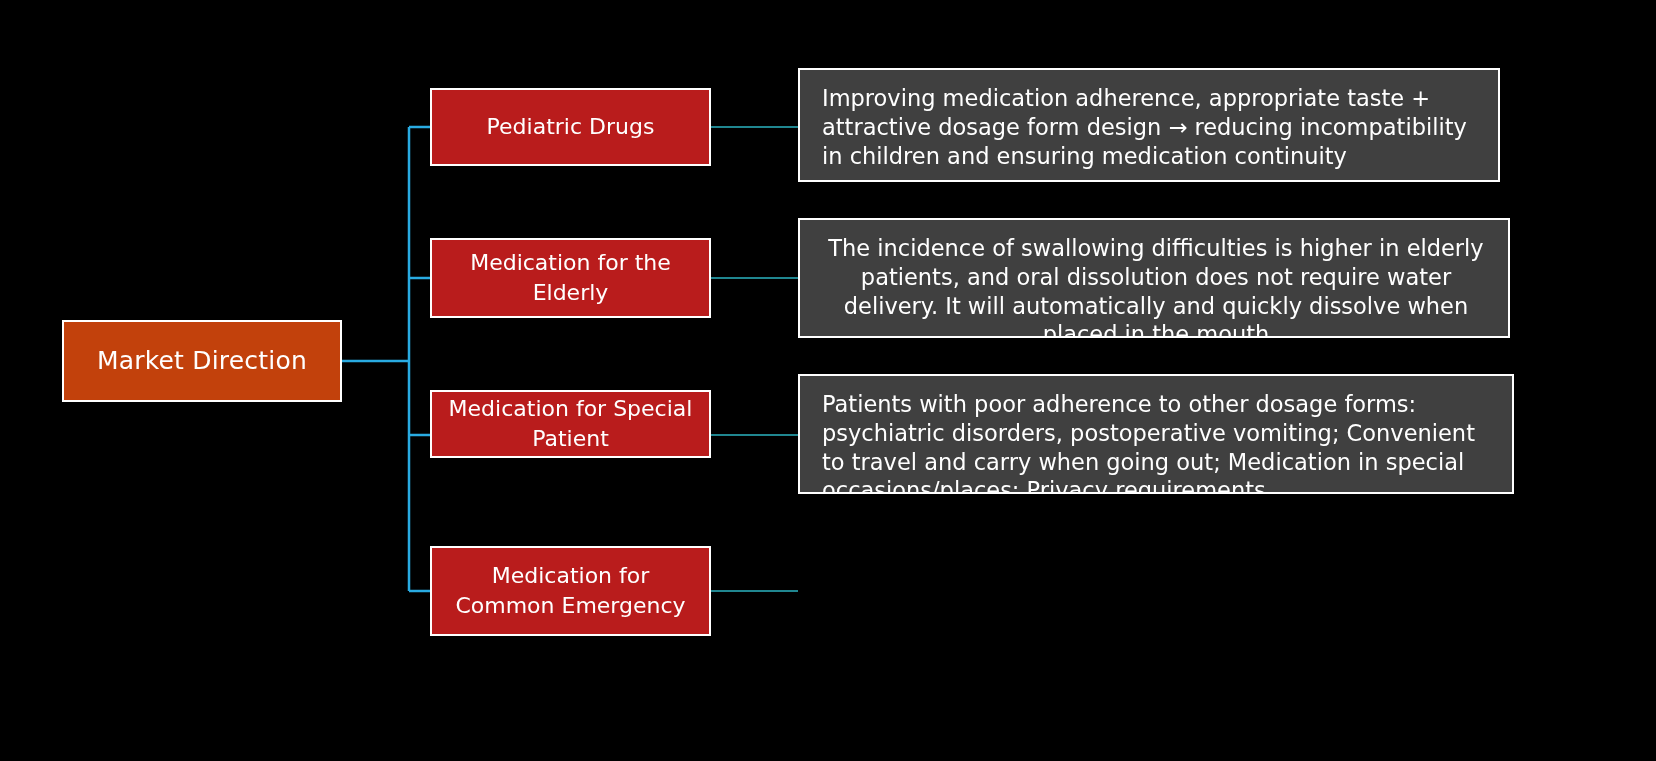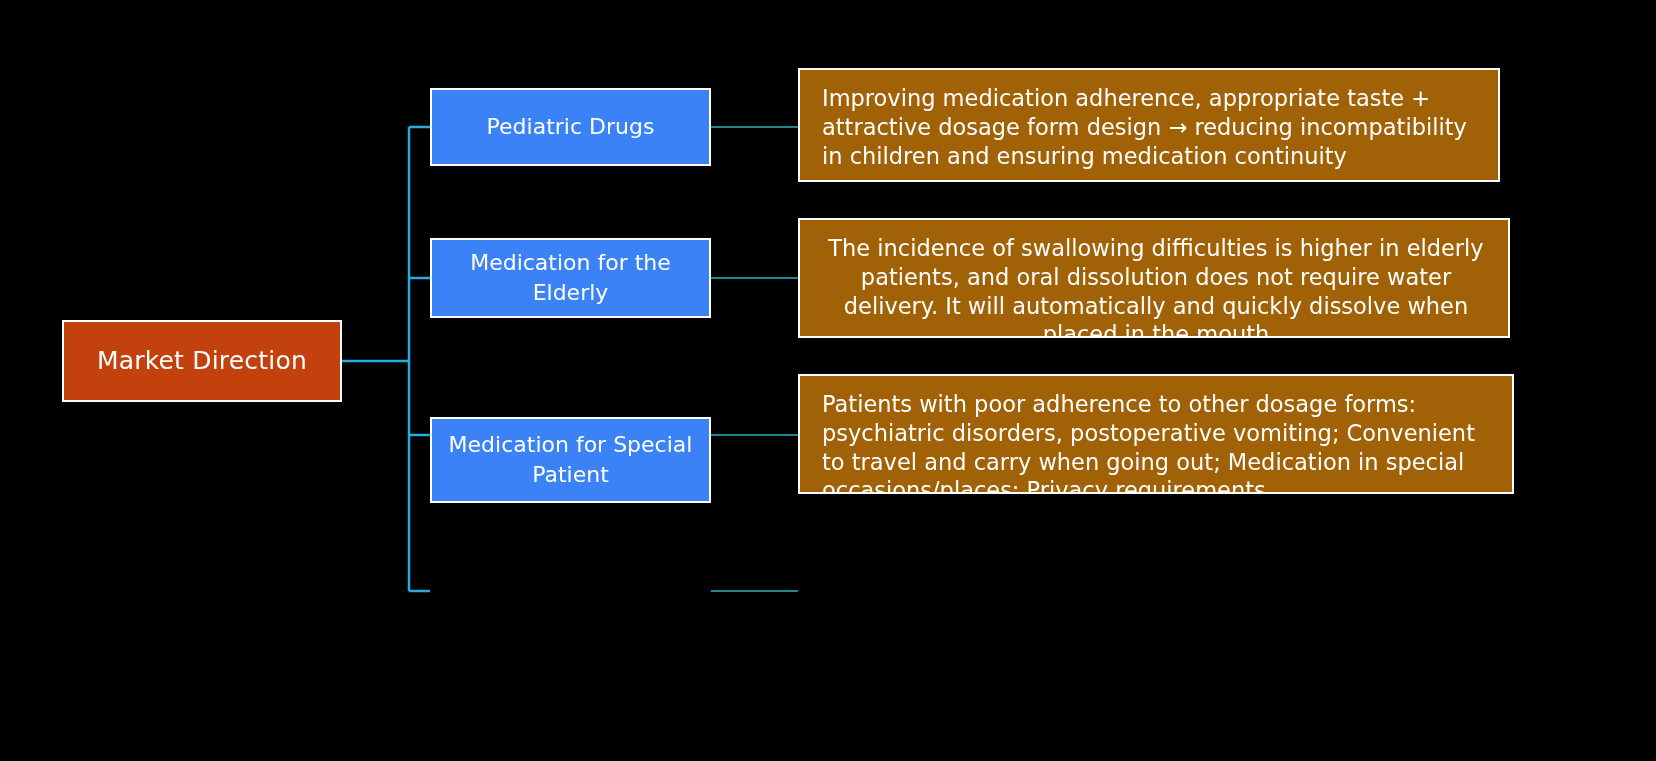--- a/index.html
+++ b/index.html
@@ -46,41 +46,41 @@
     line-height: 1.25;
     text-align: center;
     letter-spacing: .2px;
   }
 
   
   .branch-node {
     position: absolute;
     left: 430px;
     width: 281px;
-    background: #3b82f6;
+    background: #b91c1c;
     border: 2px solid #FFFFFF;
     display: flex;
     align-items: center;
     justify-content: center;
     color: #FFFFFF;
     font-size: 22px;
     line-height: 1.38;
     text-align: center;
     padding: 0 10px;
   }
   .branch-node.b0 { top: 88px;  height: 78px; }
   .branch-node.b1 { top: 238px; height: 80px; }
-  .branch-node.b2 { top: 390px; height: 86px; margin-top: 27px; }
+  .branch-node.b2 { top: 390px; height: 68px; }
   .branch-node.b3 { top: 546px; height: 90px; }
 
   
   .desc-box {
     position: absolute;
     left: 798px;
-    background: #a16207;
+    background: #404040;
     border: 2px solid #FFFFFF;
     color: #FFFFFF;
     font-size: 22.5px;
     line-height: 1.28;
     padding: 14px 18px 0 22px;
     overflow: hidden;
   }
   .desc-box.d0 { top: 68px;  width: 702px; height: 114px; }
   .desc-box.d1 { top: 218px; width: 712px; height: 120px; text-align: center; }
   .desc-box.d2 { top: 374px; width: 716px; height: 120px; }
@@ -128,14 +128,17 @@
     <p>The incidence of swallowing difficulties is higher in elderly patients, and oral dissolution does not require water delivery. It will automatically and quickly dissolve when placed in the mouth</p>
   </div>
 
   <div class="branch-node b2">
     <span>Medication for Special Patient</span>
   </div>
   <div class="desc-box d2">
     <p>Patients with poor adherence to other dosage forms: psychiatric disorders, postoperative vomiting; Convenient to travel and carry when going out; Medication in special occasions/places; Privacy requirements</p>
   </div>
 
+  <div class="branch-node b3">
+    <span>Medication for Common Emergency</span>
+  </div>
 
 </div>
 
 </body></html>

